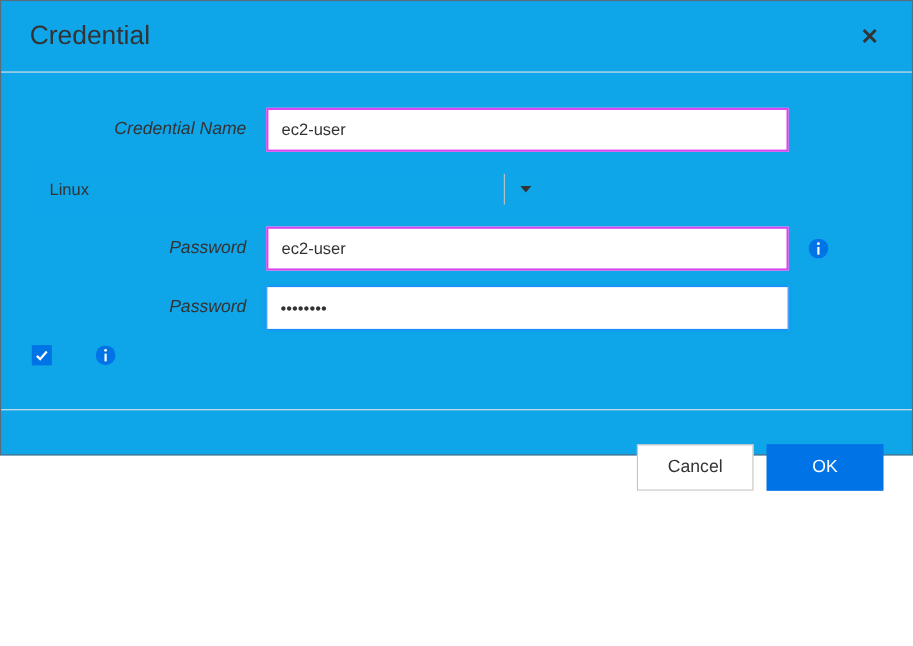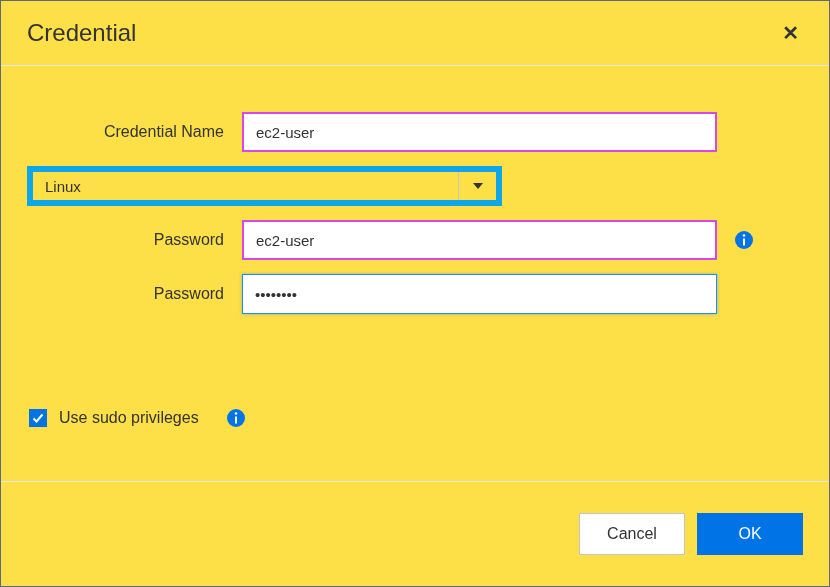--- a/index.html
+++ b/index.html
@@ -9,26 +9,25 @@
     }
     body {
       font-family: "Segoe UI", Arial, sans-serif;
       background: #fff;
       width: 830px;
       height: 587px;
       overflow: hidden;
     }
     .dialog {
       width: 830px;
-      height: 587px;
+      height: 414px;
       border: 1px solid #5a6b7a;
       display: flex;
       flex-direction: column;
-      background: #fde047;
-      gap: 14px;
+      background: #0ea5e9;
     }
     .dialog-header {
       display: flex;
       justify-content: space-between;
       align-items: center;
       padding: 18px 26px 18px 26px;
       border-bottom: 1px solid #e5e5e5;
     }
     .dialog-title {
       font-size: 24px;
@@ -54,20 +53,21 @@
       display: flex;
       align-items: center;
       margin-bottom: 14px;
     }
     .form-label {
       width: 215px;
       text-align: right;
       padding-right: 18px;
       font-size: 16px;
       color: #333;
+      font-style: italic;
     }
     .form-control-wrap {
       width: 475px;
       display: flex;
       align-items: center;
     }
     .text-input {
       width: 100%;
       height: 40px;
       border: 2px solid #d946ef;
@@ -229,21 +229,20 @@
         <input type="text" class="text-input focused" value="••••••••" style="">
       </div>
     </div>
 
     <div class="checkbox-row">
       <div class="checkbox">
         <svg viewBox="0 0 14 14">
             <polyline points="2.5,7.5 5.5,10.5 11.5,3.5" stroke="#fff" stroke-width="2" fill="none"></polyline>
           </svg>
       </div>
-      <div class="checkbox-label">Use sudo privileges</div>
       <div class="info-icon">
         <svg viewBox="0 0 18 18">
             <circle cx="9" cy="9" r="9" fill="#0073e6"></circle>
             <rect x="8" y="7.5" width="2" height="7" fill="#fff"></rect>
             <circle cx="9" cy="4.5" r="1.3" fill="#fff"></circle>
           </svg>
       </div>
     </div>
 
   </div>

